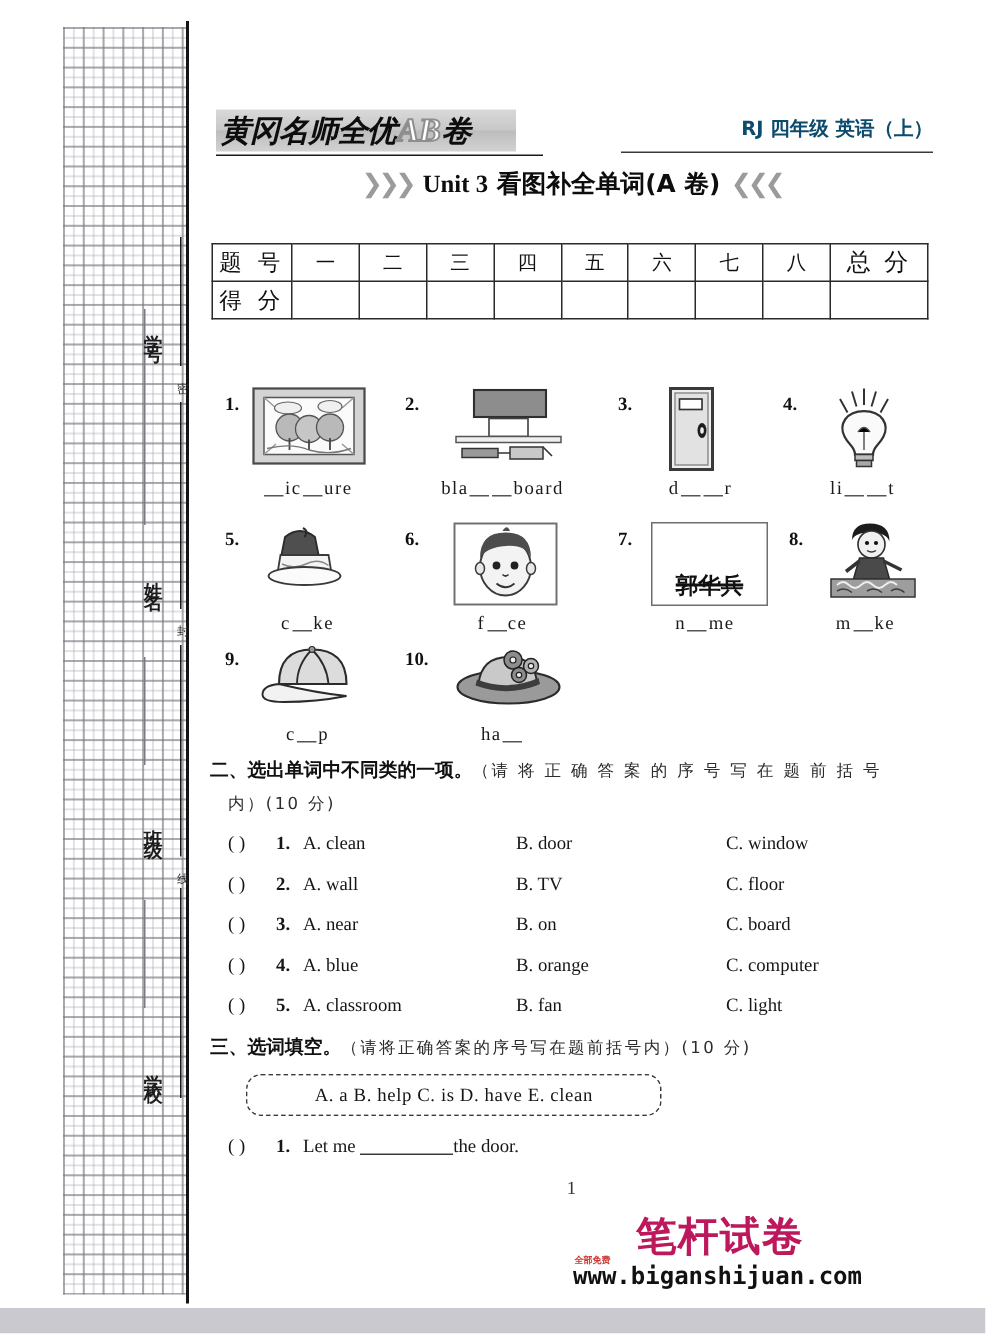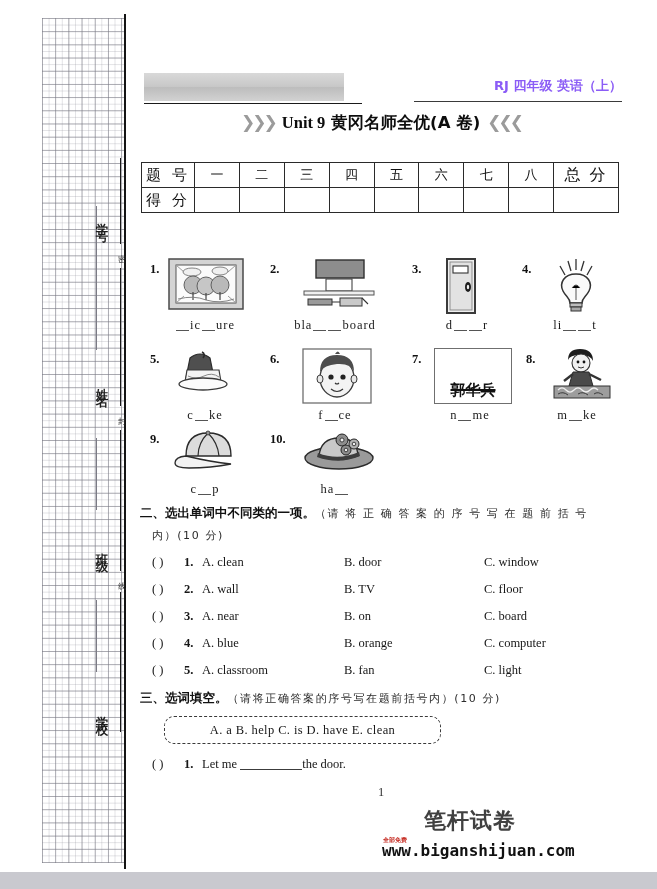--- a/index.html
+++ b/index.html
@@ -58,21 +58,21 @@
   }
   #brand-ab{
     font-family:"Liberation Serif", serif;font-style:italic;font-weight:700;
     font-size:22px;color:#ffffff;
     -webkit-text-stroke:1.3px #8e8e8e;padding:0 1px;
   }
   #brand-underline{position:absolute;left:0;top:31px;width:218px;border-top:1.6px solid #1a1a1a;}
   #subject-line{
     position:absolute;right:0;top:5px;
     font-family:"DejaVu Sans", sans-serif;font-weight:700;font-size:13px;
-    color:#8b5cf6;white-space:nowrap;
+    color:#0c4a6e;white-space:nowrap;
   }
   #subject-underline{position:absolute;right:0;top:29px;width:208px;border-top:1.2px solid #3a3a3a;}
 
   
   #title-row{
     position:absolute;left:0;top:112px;width:482px;text-align:center;
     white-space:nowrap;
   }
   .chev{font-family:"DejaVu Sans", sans-serif;font-size:17px;color:#9b9b9b;letter-spacing:-3px;font-weight:700;}
   .chev.left{margin-right:7px;}
@@ -144,21 +144,21 @@
   
   #page-num{
     position:absolute;left:0;top:785px;width:482px;text-align:center;
     font-family:"Liberation Serif", serif;font-size:12.5px;color:#333;
   }
 
   
   #footer-mark{position:absolute;left:382px;top:806px;width:240px;height:60px;}
   #fm-cn{
     position:absolute;left:42px;top:0;
-    font-family:"DejaVu Sans", sans-serif;font-weight:700;font-size:22px;color:#404040;
+    font-family:"DejaVu Sans", sans-serif;font-weight:700;font-size:27px;color:#be185d;
     letter-spacing:1px;white-space:nowrap;
   }
   #fm-badge{
     position:absolute;left:1px;top:30px;
     font-family:"DejaVu Sans", sans-serif;font-size:6px;color:#c8342b;font-weight:700;
     letter-spacing:0;white-space:nowrap;
   }
   #fm-url{
     position:absolute;left:0;top:35px;
     font-family:"DejaVu Sans Mono", monospace;font-weight:700;font-size:16px;color:#111;
@@ -191,27 +191,28 @@
 <div class="seg-line" style="top:430px;height:141px;"></div>
 
 <div class="vrule" style="top:600px;height:72px;"></div>
 <div class="vlabel" style="top:683px;height:60px;">学校</div>
 <div class="seg-line" style="top:592px;height:140px;"></div>
 
 <div id="content">
 
   <div id="brand-row">
     <div id="brand-band"></div>
+    <div id="brand-text"><span>黄冈名师全优</span><span id="brand-ab">AB</span><span>卷</span></div>
     <div id="brand-underline"></div>
     <div id="subject-line">RJ 四年级 英语（上）</div>
     <div id="subject-underline"></div>
   </div>
 
   <div id="title-row">
-    <span class="chev left">❯❯❯</span><span id="title-text"><span class="lat">Unit 9</span> <span>黄冈名师全优(A 卷)</span></span><span class="chev right">❮❮❮</span>
+    <span class="chev left">❯❯❯</span><span id="title-text"><span class="lat">Unit 3</span> <span>看图补全单词(A 卷)</span></span><span class="chev right">❮❮❮</span>
   </div>
 
 
   <table id="score-table">
     <tbody>
         <tr>
       <td class="head">题 号</td>
       <td>一</td>
       <td>二</td>
       <td>三</td>

